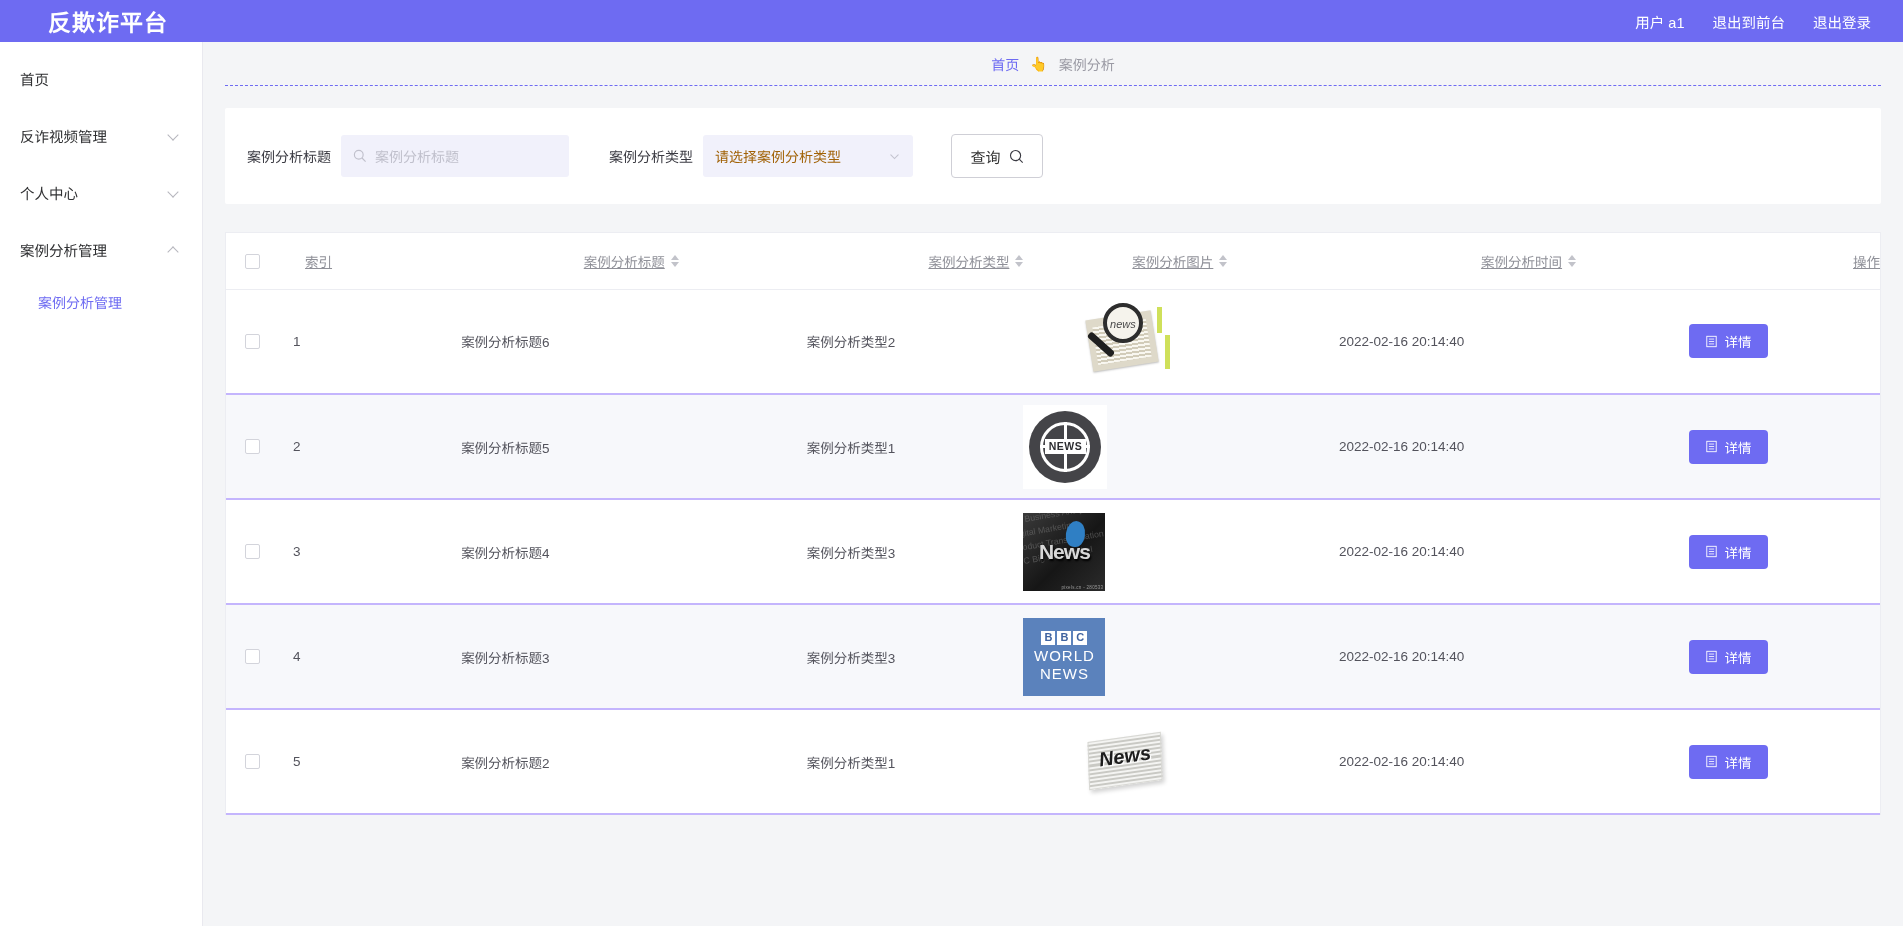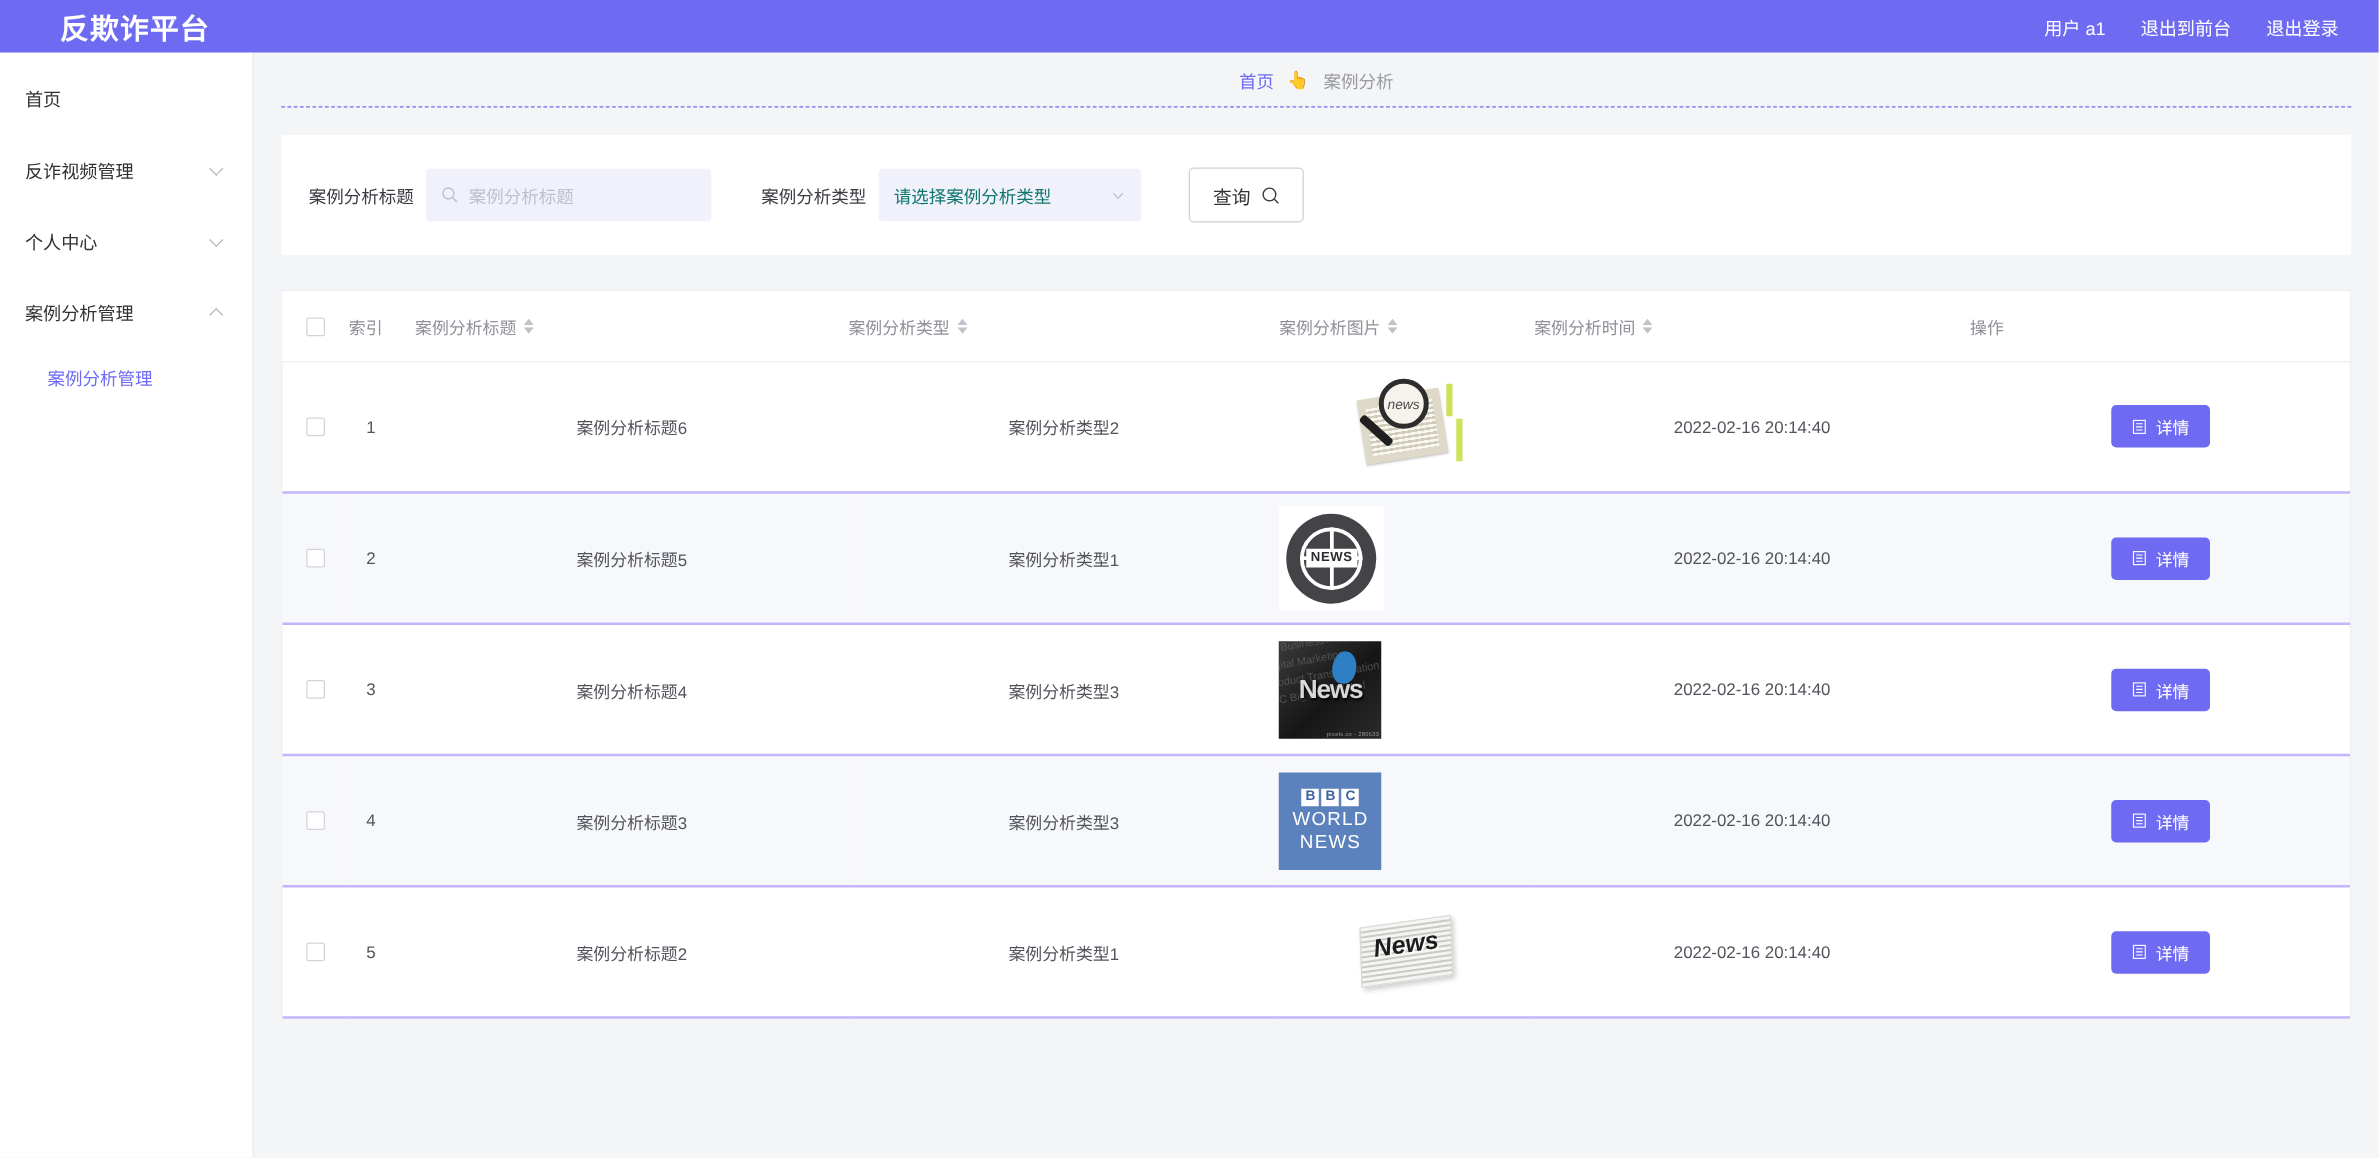--- a/index.html
+++ b/index.html
@@ -99,21 +99,21 @@
     background: #f1f1fb; border: none; border-radius: 3px;
     display: flex; align-items: center; padding: 0 12px; gap: 8px;
   }
   .text-input .ph { color: #c0c0cc; font-size: 14px; }
   .select-input {
     width: 210px; height: 42px;
     background: #f1f1fb; border: none; border-radius: 3px;
     display: flex; align-items: center; justify-content: space-between;
     padding: 0 12px;
   }
-  .select-input .ph { color: #0f766e; font-size: 14px; text-align: right; }
+  .select-input .ph { color: #a16207; font-size: 14px; text-align: right; }
   .gap-lg { width: 40px; }
   .btn-query {
     height: 44px; min-width: 92px;
     margin-left: 38px;
     background: #ffffff; border: 1px solid #cfcfd6; border-radius: 4px;
     display: flex; align-items: center; justify-content: center; gap: 8px;
     font-size: 15px; color: #333; cursor: pointer;
   }
   svg.ic { display: block; }
 
@@ -127,21 +127,21 @@
   table { width: 100%; border-collapse: collapse; table-layout: fixed; }
   thead th {
     height: 56px;
     font-size: 13.5px; font-weight: normal; color: #8f9098;
     border-bottom: 1px solid #ecedf2;
     background: #ffffff;
     text-align: center;
     padding: 0;
   }
   thead th .th-inner {
-    display: flex; align-items: center; justify-content: flex-start; gap: 6px;
+    display: flex; align-items: center; justify-content: flex-end; gap: 6px; text-decoration: underline;
   }
   .sort-ic { display: inline-flex; flex-direction: column; gap: 2px; }
   .sort-ic i {
     width: 0; height: 0; display: block;
     border-left: 4px solid transparent; border-right: 4px solid transparent;
   }
   .sort-ic i.up { border-bottom: 5px solid #c2c3ca; }
   .sort-ic i.dn { border-top: 5px solid #c2c3ca; }
 
   tbody td {

